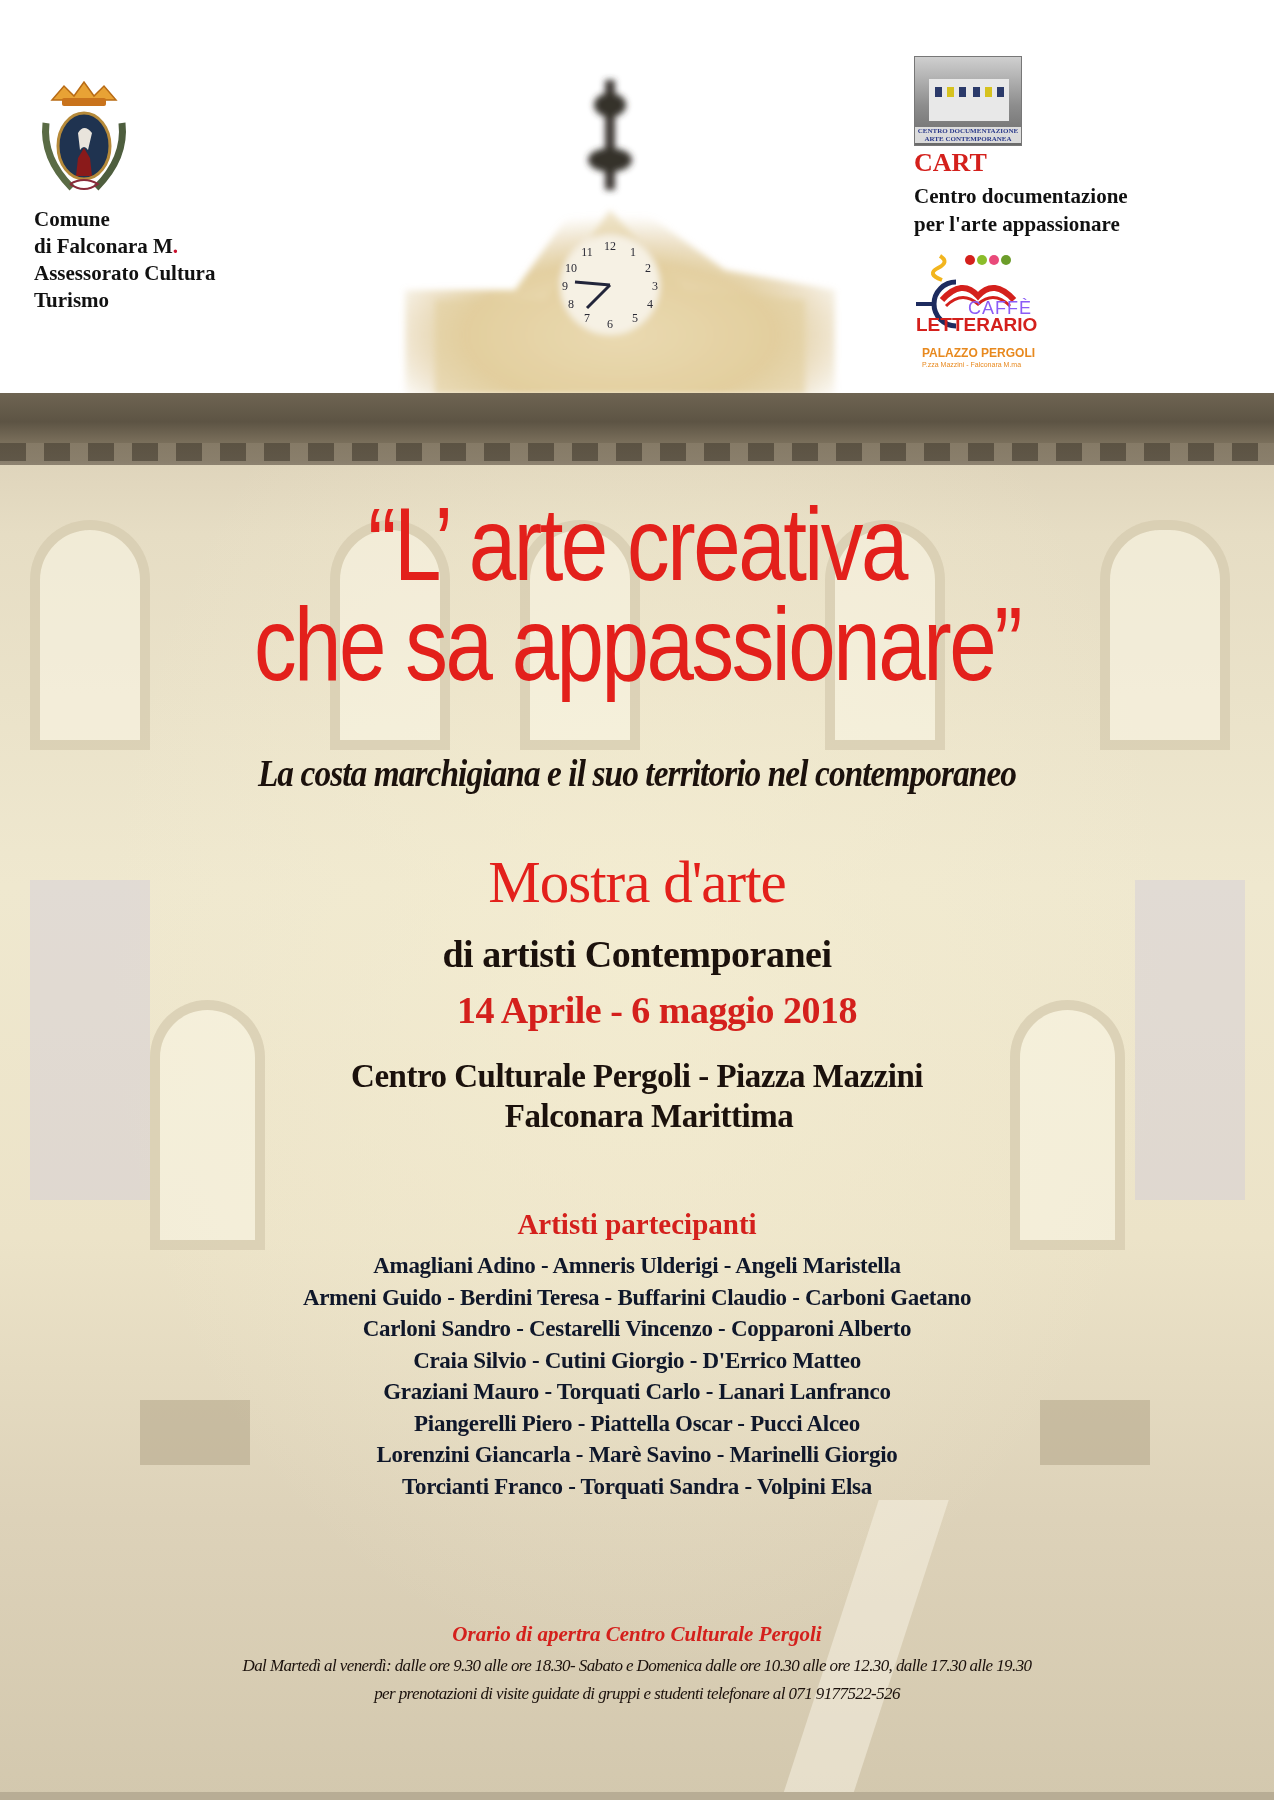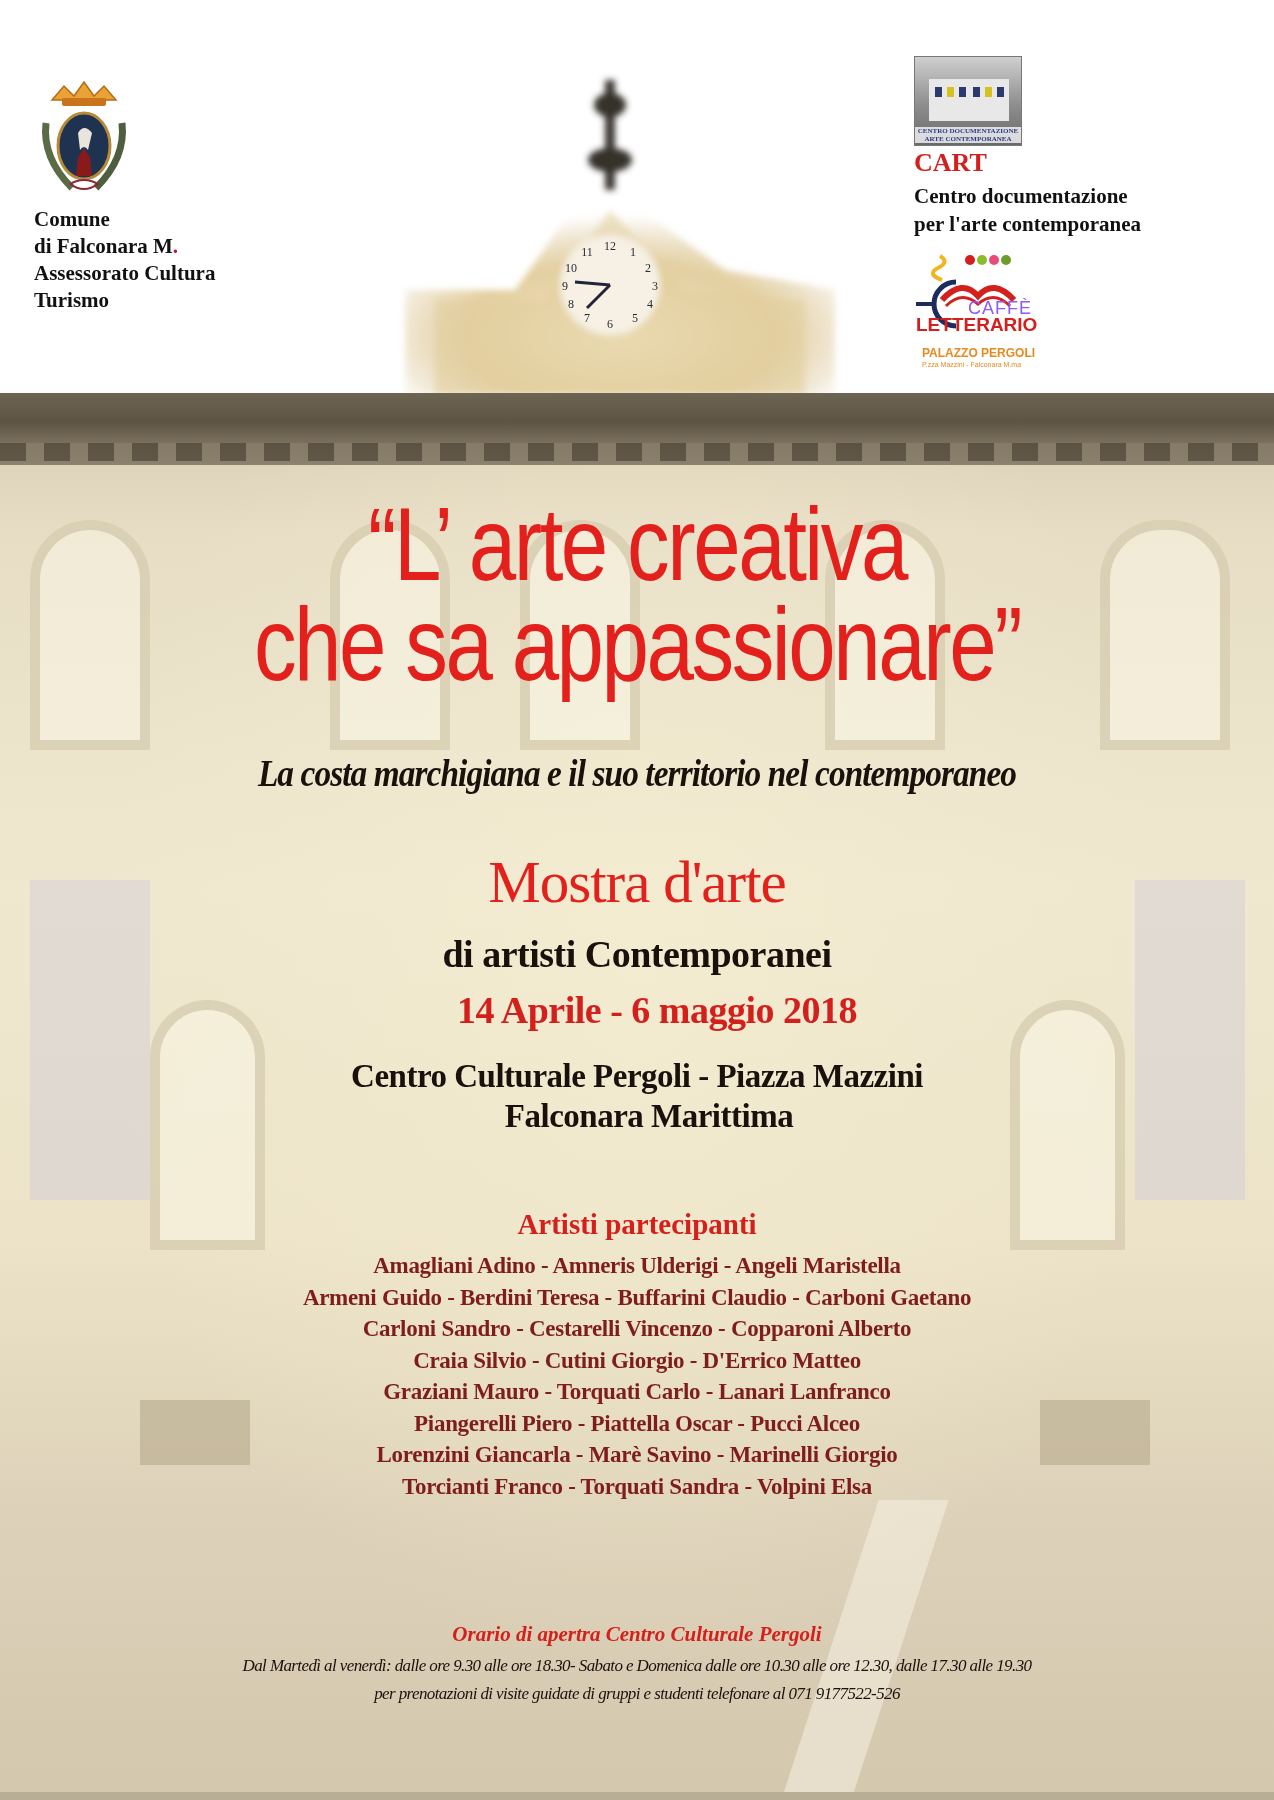--- a/index.html
+++ b/index.html
@@ -117,21 +117,21 @@
     .dates {
       font-family: "Liberation Serif", serif; font-weight: bold; color: #d4201c; font-size: 38px; letter-spacing: -0.5px; margin-left: 20px;
     }
     .venue {
       font-family: "Liberation Serif", serif; font-weight: bold; color: #1b110c; font-size: 33px; line-height: 40px; letter-spacing: -0.5px;
     }
     .artists-head {
       font-family: "Liberation Serif", serif; color: #d4201c; font-size: 29px; font-weight: bold;
     }
     .artists-row {
-      font-family: "Liberation Serif", serif; font-weight: bold; color: #7f1d1d; font-size: 23px; line-height: 31.5px;
+      font-family: "Liberation Serif", serif; font-weight: bold; color: #0f172a; font-size: 23px; line-height: 31.5px;
       letter-spacing: -0.3px;
     }
     .hours-head {
       font-family: "Liberation Serif", serif; font-style: italic; font-weight: bold; color: #d4201c; font-size: 21px;
     }
     .hours-line {
       font-family: "Liberation Serif", serif; font-style: italic; color: #1b110c; font-size: 17px; line-height: 28px;
       letter-spacing: -0.6px;
     }
   </style>
@@ -223,21 +223,21 @@
       <i style="left:68px"></i>
   </div>
   <div class="caption">
     <div>CENTRO DOCUMENTAZIONE</div>
     <div>ARTE CONTEMPORANEA</div>
   </div>
 </div>
 <div class="cart-title">CART</div>
 <div class="cart-sub">
   <div>Centro documentazione</div>
-  <div>per l'arte contemporanea</div>
+  <div>per l'arte appassionare</div>
 </div>
 <svg class="caffe-logo" viewBox="0 0 120 120">
   <path d="M28 4 Q38 10 26 16 Q14 22 30 28" stroke="#f2b51e" stroke-width="4" fill="none"></path>
   <circle cx="58" cy="8" r="5" fill="#d4201c"></circle>
     <circle cx="70" cy="8" r="5" fill="#8bbd2a"></circle>
   <circle cx="82" cy="8" r="5" fill="#e94a7a"></circle>
     <circle cx="94" cy="8" r="5" fill="#6c9d2a"></circle>
   <path d="M44 30 A22 22 0 1 0 44 74" stroke="#1d2b5f" stroke-width="5" fill="none"></path>
   <line x1="4" y1="52" x2="20" y2="52" stroke="#1d2b5f" stroke-width="4"></line>
   <path d="M30 48 Q50 26 66 44 Q82 26 102 48" stroke="#d4201c" stroke-width="6" fill="none"></path>

